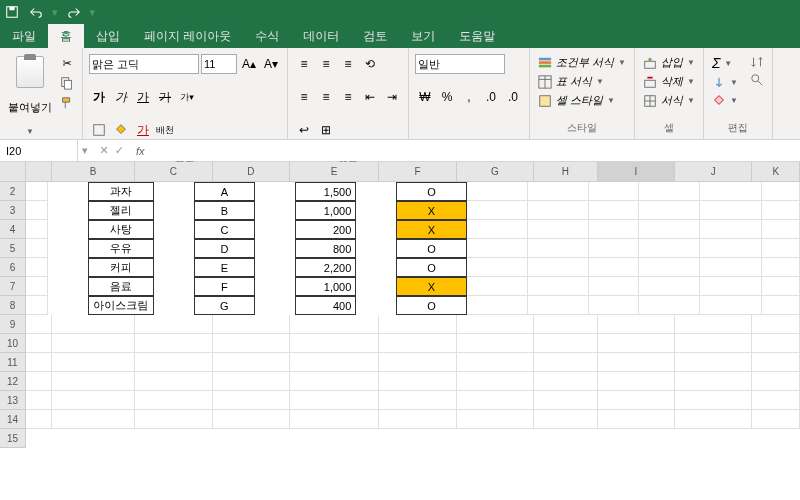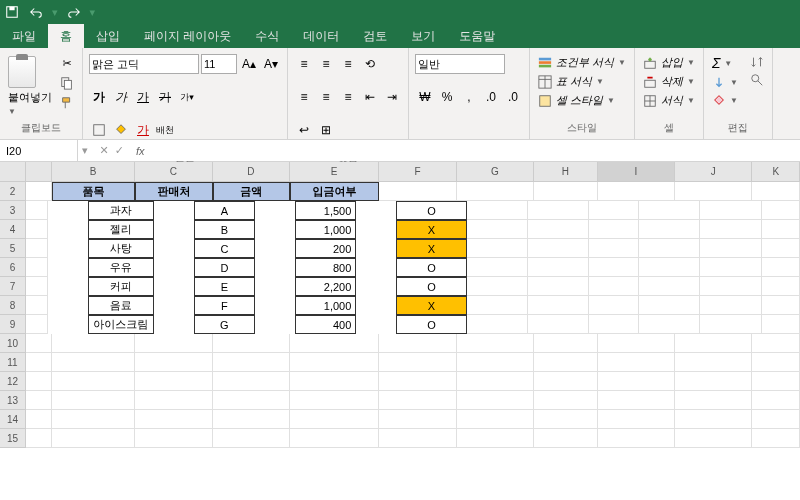--- a/index.html
+++ b/index.html
@@ -11,21 +11,21 @@
 
 .tabs { background: #217346; display: flex; height: 24px; }
 .tab { padding: 4px 12px; color: #e5e5e5; cursor: pointer; font-size: 12px; display: flex; align-items: center; }
 .tab.active { background: #f3f2f1; color: #217346; }
 
 .ribbon { background: #f3f2f1; border-bottom: 1px solid #d4d4d4; height: 92px; display: flex; }
 .ribbon-group { border-right: 1px solid #d4d4d4; padding: 2px 6px; display: flex; flex-direction: column; justify-content: space-between; min-width: 0; }
 .ribbon-group-label { text-align: center; font-size: 10px; color: #666; padding: 2px 0; border-top: 0; }
 .ribbon-content { flex: 1; display: flex; gap: 4px; align-items: flex-start; padding-top: 4px; }
 
-.paste-big { display: flex; flex-direction: column; gap: 2px; cursor: pointer; padding: 2px; }
+.paste-big { display: flex; flex-direction: column; align-items: center; gap: 12px; cursor: pointer; padding: 2px; }
 .paste-icon { width: 28px; height: 32px; background: linear-gradient(#fff,#e8e8e8); border: 1px solid #b0b0b0; border-radius: 2px; position: relative; }
 .paste-icon::before { content: ""; position: absolute; top: -3px; left: 7px; width: 12px; height: 6px; background: #888; border-radius: 2px 2px 0 0; }
 .mini-btns { display: flex; flex-direction: column; gap: 2px; }
 .mini-btn { width: 18px; height: 18px; display: flex; align-items: center; justify-content: center; cursor: pointer; }
 
 .font-row { display: flex; gap: 2px; align-items: center; margin-bottom: 9px; }
 .font-select { border: 1px solid #ababab; background: #fff; height: 20px; font-size: 11px; padding: 0 2px; }
 .font-name { width: 110px; }
 .font-size { width: 36px; }
 .btn-sq { width: 20px; height: 20px; border: 1px solid transparent; display: flex; align-items: center; justify-content: center; cursor: pointer; font-size: 12px; }
@@ -342,33 +342,20 @@
         <div class="col-hdr cw-F">F</div>
         <div class="col-hdr cw-G">G</div>
         <div class="col-hdr cw-H">H</div>
         <div class="col-hdr cw-I active">I</div>
         <div class="col-hdr cw-J">J</div>
         <div class="col-hdr cw-K">K</div>
       </div>
     <div id="cells">
         <div class="cells-row">
           <div class="cell cw-A"></div>
-          <div class="cell cw-B tbl-hdr">품목</div>
-          <div class="cell cw-C tbl-hdr">판매처</div>
-          <div class="cell cw-D tbl-hdr">금액</div>
-          <div class="cell cw-E tbl-hdr">입금여부</div>
-          <div class="cell cw-F"></div>
-          <div class="cell cw-G"></div>
-          <div class="cell cw-H"></div>
-          <div class="cell cw-I"></div>
-          <div class="cell cw-J"></div>
-          <div class="cell cw-K"></div>
-        </div>
-        <div class="cells-row">
-          <div class="cell cw-A"></div>
           <div class="cell cw-B tbl-cell">과자</div>
           <div class="cell cw-C tbl-cell">A</div>
           <div class="cell cw-D tbl-cell num">1,500</div>
           <div class="cell cw-E tbl-cell">O</div>
           <div class="cell cw-F"></div>
           <div class="cell cw-G"></div>
           <div class="cell cw-H"></div>
           <div class="cell cw-I"></div>
           <div class="cell cw-J"></div>
           <div class="cell cw-K"></div>

